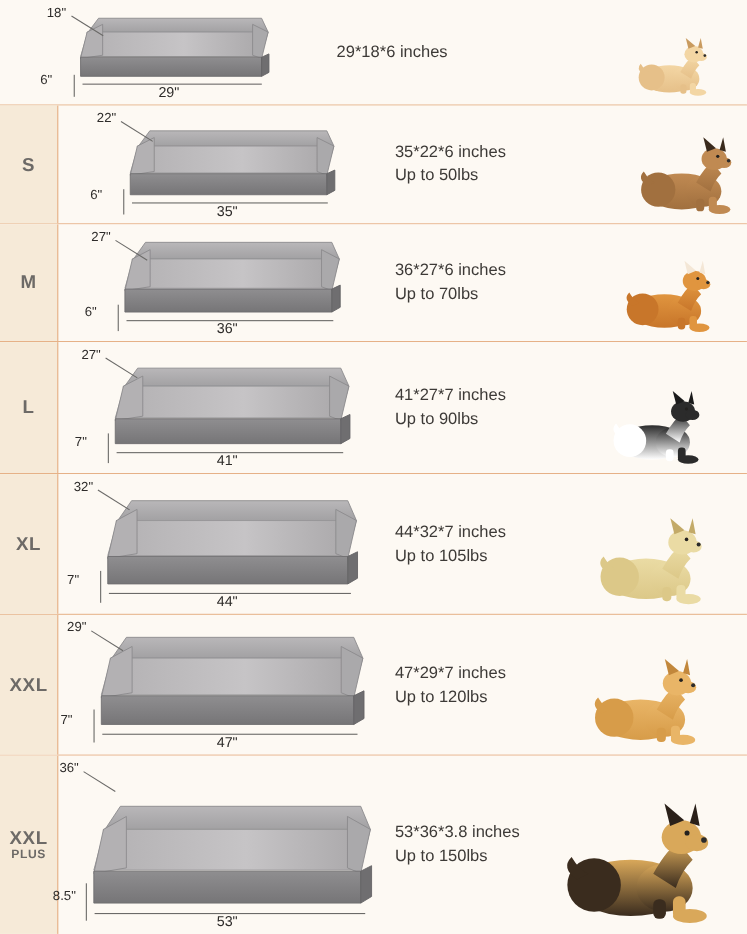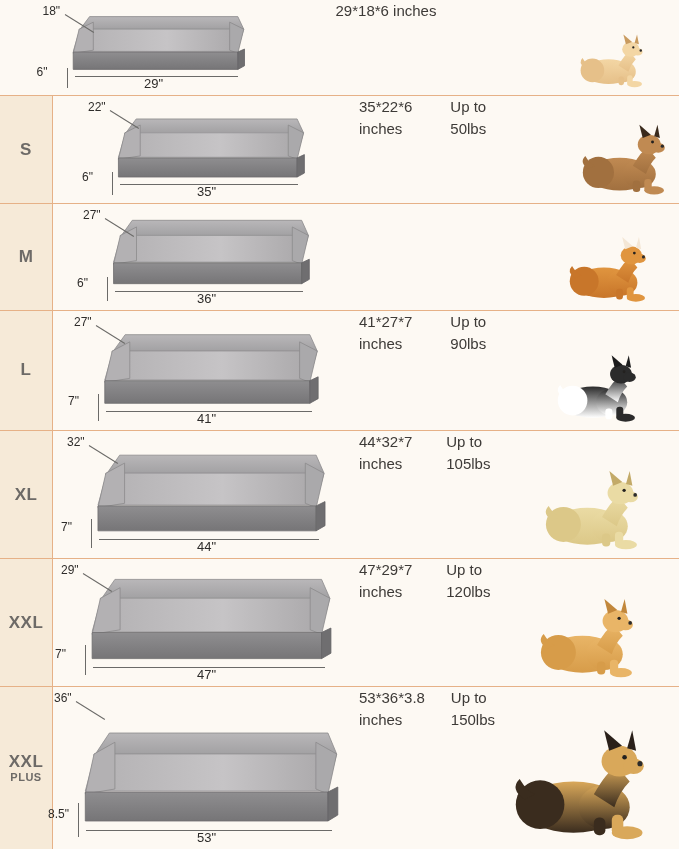--- a/index.html
+++ b/index.html
@@ -35,21 +35,21 @@
     font-weight:bold;
   }
   .size-label{font-size:17px;letter-spacing:0.5px;line-height:1.05;}
   .size-sub{font-size:11px;letter-spacing:0.5px;line-height:1.1;}
   .bed-cell{
     flex:0 0 300px;
     position:relative;
   }
   .spec-cell{
     flex:0 0 160px;
-    display:flex;
+    display:flex;flex-direction:column;
     justify-content:center;
     color:#3d3a37;
     font-size:15px;
     line-height:1.45;
     padding-left:6px;
   }
   .dog-cell{
     flex:1 1 auto;
     position:relative;
   }
@@ -341,20 +341,24 @@
              L 190.65 67.68 Z" fill="#6f6e70" stroke="#636264" stroke-width="0.8"></path>
   </svg>
         </div>
         <div class="dim w" style="left: 144px; bottom: 4px;">36"</div>
         <div style="position: absolute; left: 62px; bottom: 18px; width: 188px; height: 1px; background: rgb(107, 106, 104);"></div>
         <div class="dim" style="left: 30px; top: 4px;">27"</div>
         <div style="position: absolute; left: 52px; top: 14px; width: 34px; height: 1px; background: rgb(107, 106, 104); transform: rotate(32deg); transform-origin: left center;"></div>
         <div class="dim" style="left: 24px; bottom: 20.16px;">6"</div>
         <div style="position: absolute; left: 54px; bottom: 8.64px; width: 1px; height: 24.48px; background: rgb(107, 106, 104);"></div>
       </div>
+      <div class="spec-cell">
+        <div>36*27*6 inches</div>
+        <div>Up to 70lbs</div>
+      </div>
       <div class="dog-cell">
         <div class="dog" style="width: 128px; height: 76px;">
   <svg width="128" height="76" viewBox="0 0 100 100" preserveAspectRatio="xMidYMax meet">
     <defs>
       <linearGradient id="d_shiba-inu" x1="0" y1="0" x2="0" y2="1">
         <stop offset="0%" stop-color="#e0953f"></stop>
                 <stop offset="100%" stop-color="#c8762a"></stop>
       </linearGradient>
     </defs>
 

